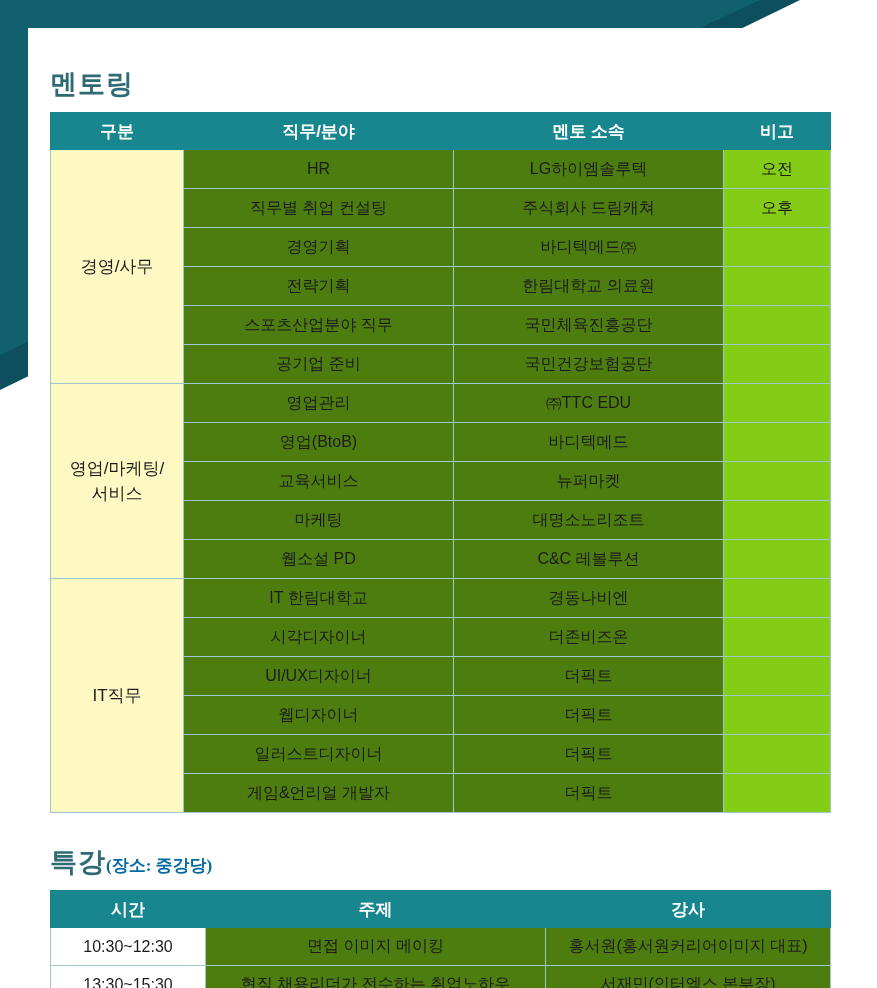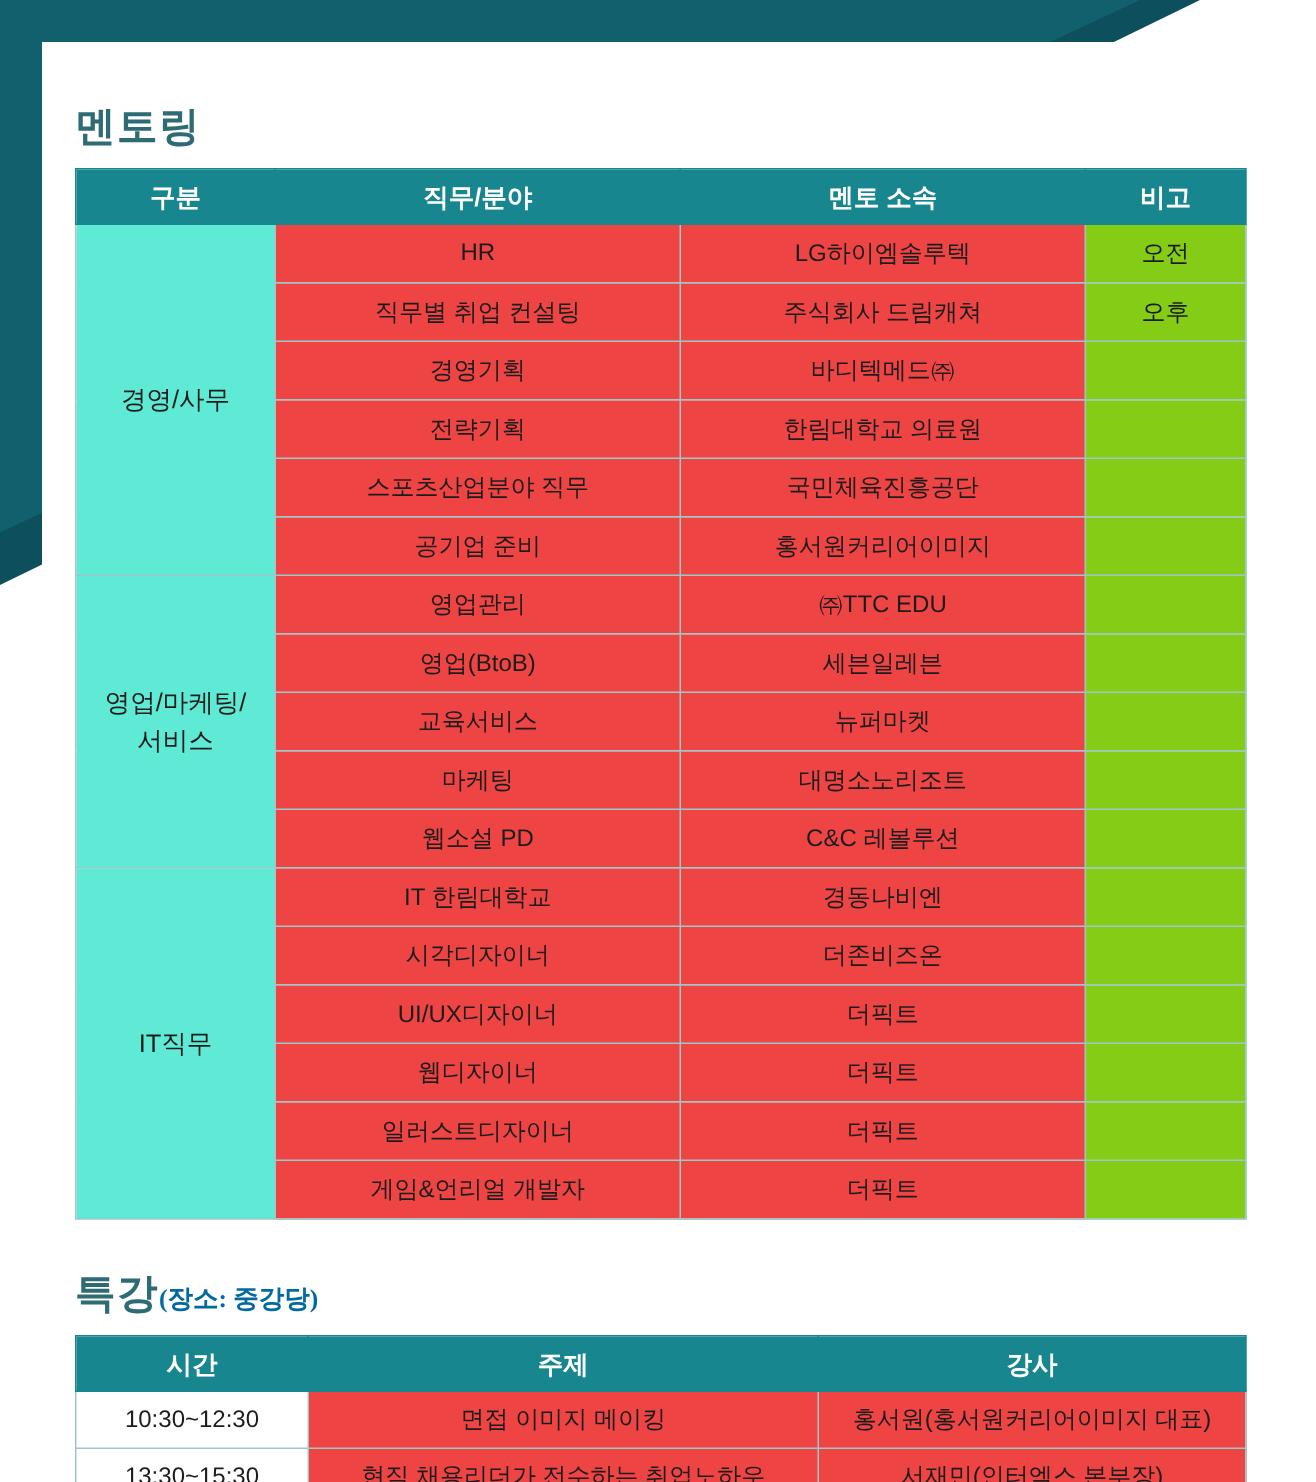--- a/index.html
+++ b/index.html
@@ -90,24 +90,24 @@
     height: 34px;
     border: 1px solid #18868f;
     text-align: center;
   }
   td {
     border: 1px solid #9cc7cb;
     height: 36px;
     text-align: center;
     font-size: 16px;
     color: #1c1c1c;
-    background: #ef4444;
+    background: #4d7c0f;
   }
   td.group {
-    background: #5eead4;
+    background: #fef9c3;
     font-size: 17px;
     line-height: 1.5;
   }
   td.remark {
     background: #84cc16;
   }
   .lecture-wrap {
     position: absolute;
     left: 0;
     right: 0;
@@ -168,34 +168,34 @@
             <td>한림대학교 의료원</td>
             <td class="remark"></td>
           </tr>
           <tr>
             <td>스포츠산업분야 직무</td>
             <td>국민체육진흥공단</td>
             <td class="remark"></td>
           </tr>
           <tr>
             <td>공기업 준비</td>
-            <td>홍서원커리어이미지</td>
+            <td>국민건강보험공단</td>
             <td class="remark"></td>
           </tr>
 
           <tr>
             <td class="group" rowspan="5" style="white-space:pre-line">영업/마케팅/
 서비스</td>
             <td>영업관리</td>
             <td>㈜TTC EDU</td>
             <td class="remark"></td>
           </tr>
           <tr>
             <td>영업(BtoB)</td>
-            <td>세븐일레븐</td>
+            <td>바디텍메드</td>
             <td class="remark"></td>
           </tr>
           <tr>
             <td>교육서비스</td>
             <td>뉴퍼마켓</td>
             <td class="remark"></td>
           </tr>
           <tr>
             <td>마케팅</td>
             <td>대명소노리조트</td>

